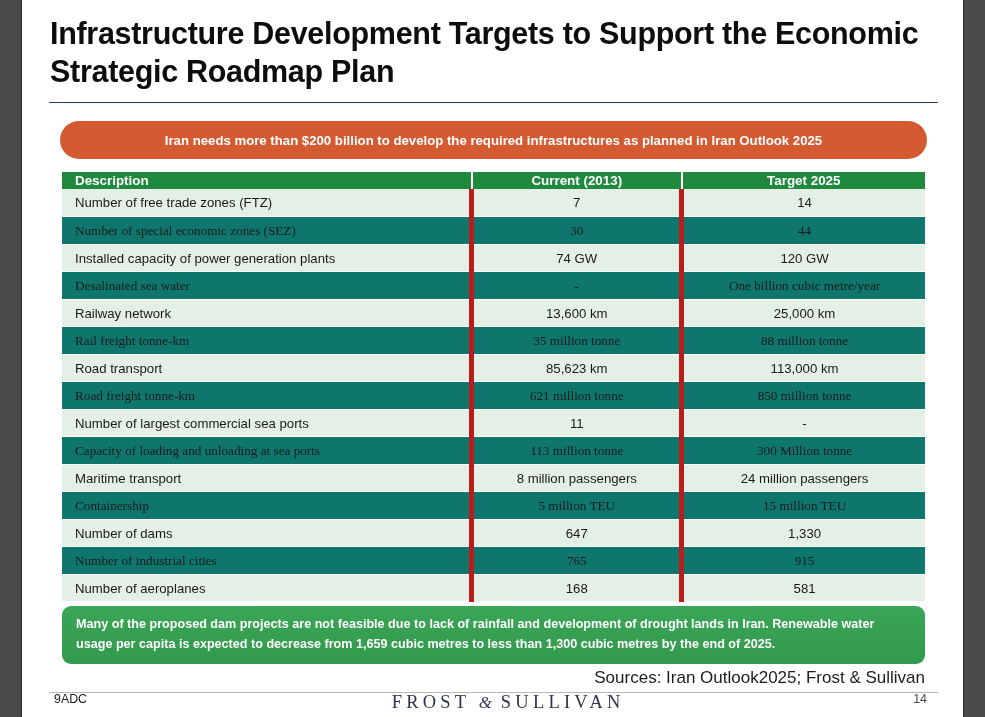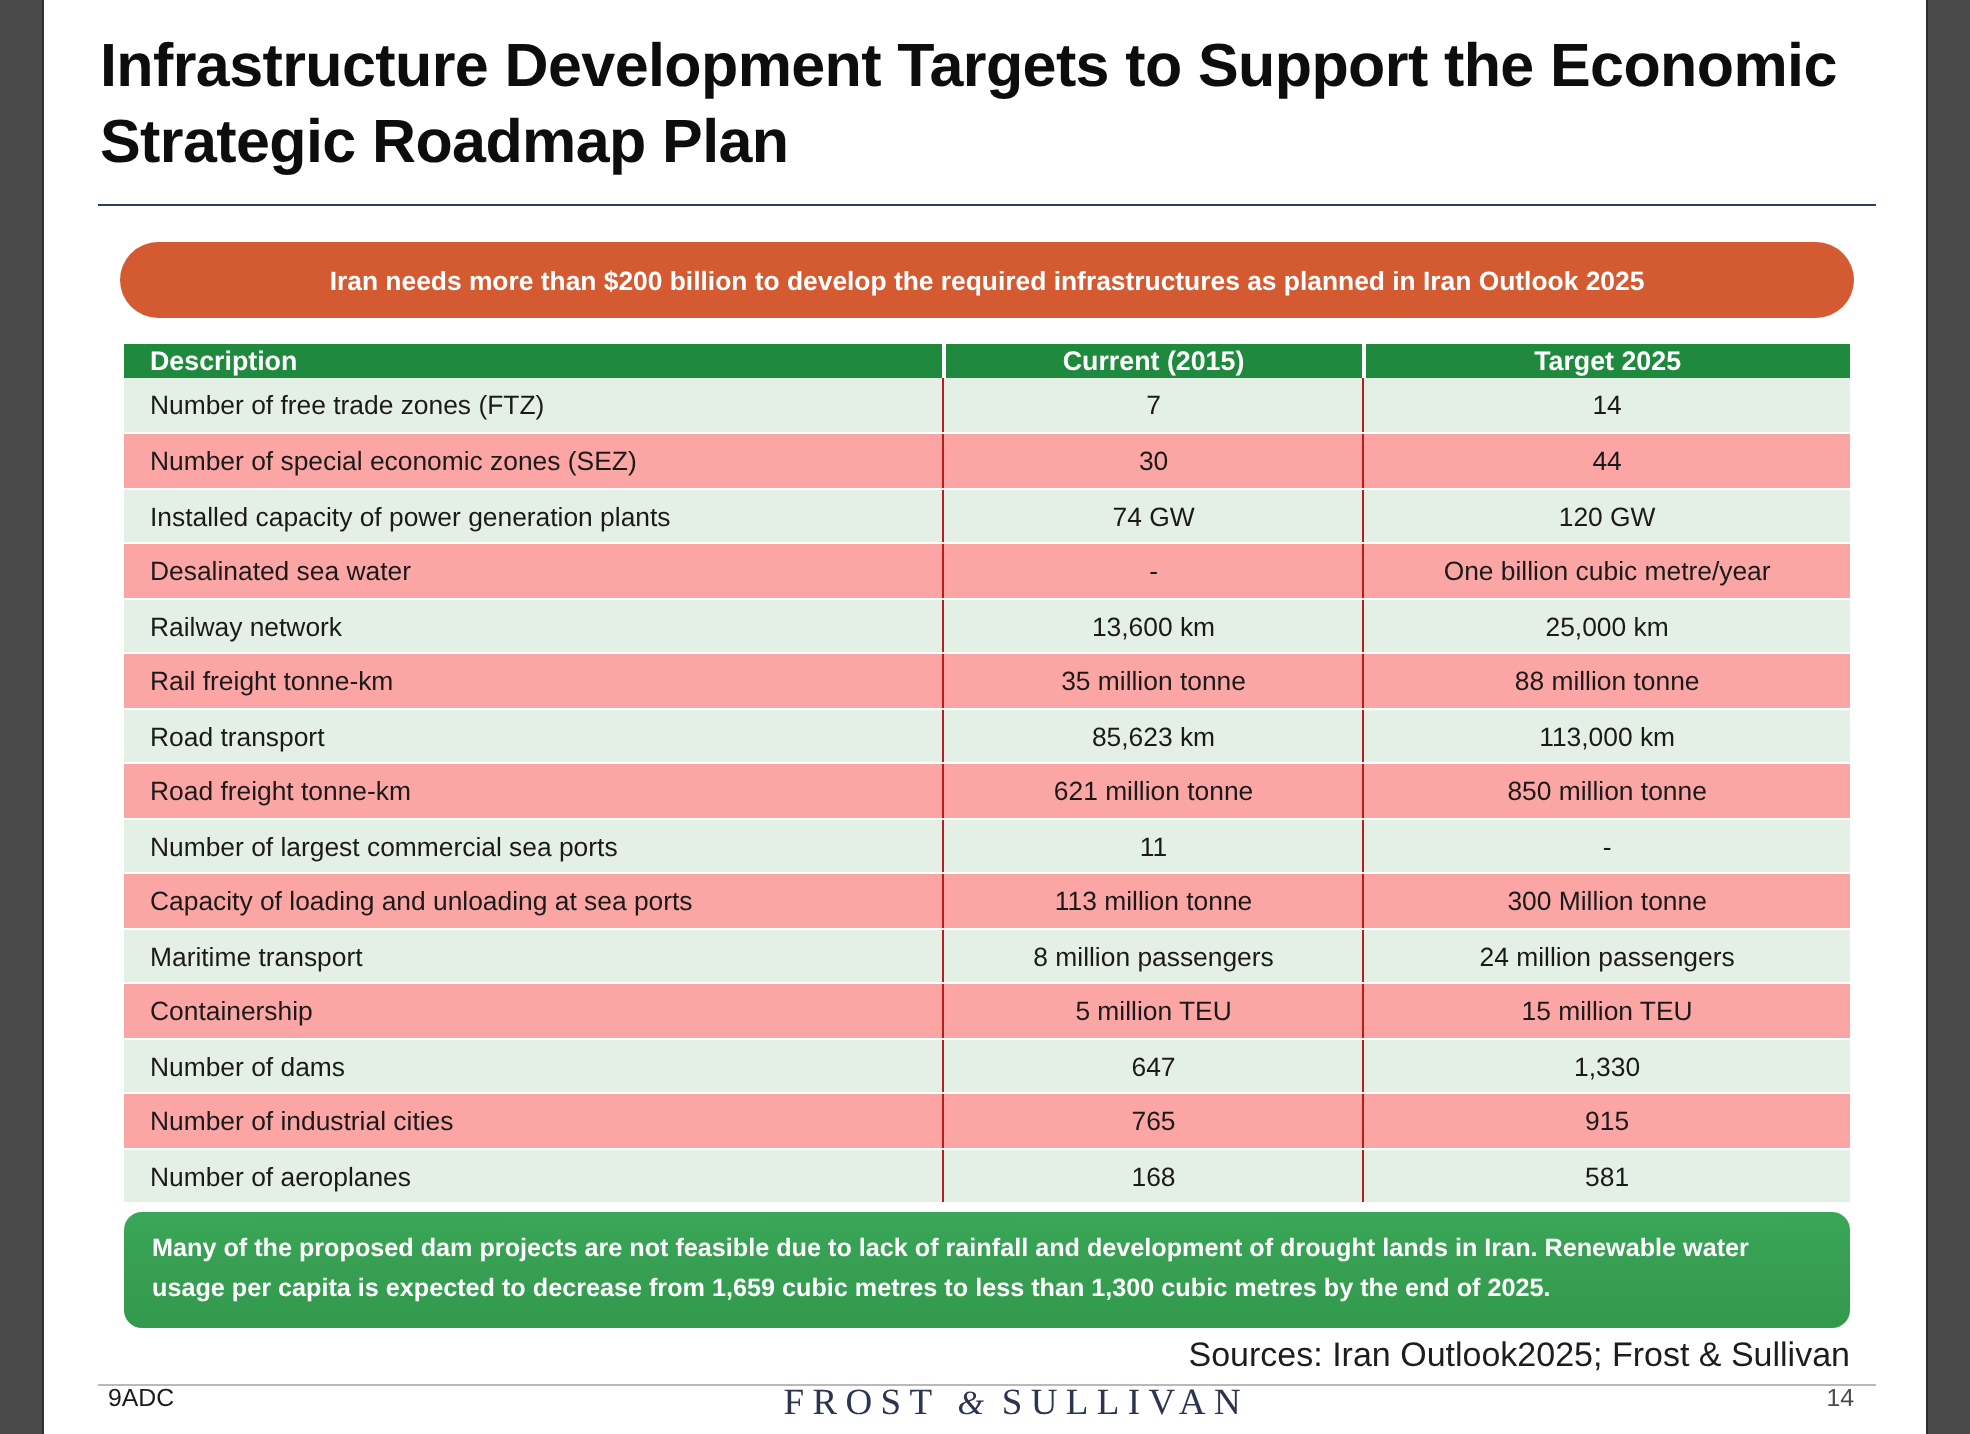--- a/index.html
+++ b/index.html
@@ -98,28 +98,28 @@
   thead th.h-desc { text-align: left;   padding-left: 13px; }
   thead th.h-cur,
   thead th.h-tgt  { text-align: center; }
 
   tbody td {
     font-size: 13.2px;
     color: #1a1a1a;
     height: 27.5px;
     vertical-align: middle;
     border-bottom: 1px solid #ffffff;
-    border-right: 1px solid #b91c1c;
+    border-right: 5px solid #b91c1c;
   }
   tbody td:last-child { border-right: none; }
   tbody tr td:first-child { text-align: left; padding-left: 13px; }
   tbody td.v { text-align: center; }
 
   tbody tr.odd  td { background: #e4efe5; }
-  tbody tr.even td { background: #fca5a5; }
+  tbody tr.even td { background: #0f766e; font-family: Liberation Serif, serif; }
 
   
   .note-wrap { padding: 0 14px; margin-top: 4px; }
   .note {
     background: linear-gradient(180deg, #3aa757 0%, #37a053 40%, #329a4c 100%);
     border-radius: 9px;
     color: #ffffff;
     font-size: 12.6px;
     font-weight: bold;
     line-height: 1.52;
@@ -190,21 +190,21 @@
     <div class="table-wrap">
       <table>
         <colgroup>
           <col class="c-desc">
             <col class="c-cur">
             <col class="c-tgt">
         </colgroup>
         <thead>
           <tr>
             <th class="h-desc">Description</th>
-            <th class="h-cur">Current (2015)</th>
+            <th class="h-cur">Current (2013)</th>
             <th class="h-tgt">Target 2025</th>
           </tr>
         </thead>
         <tbody id="table-body">
             <tr class="odd">
               <td>Number of free trade zones (FTZ)</td>
               <td class="v">7</td>
               <td class="v">14</td>
             </tr>
             <tr class="even">

